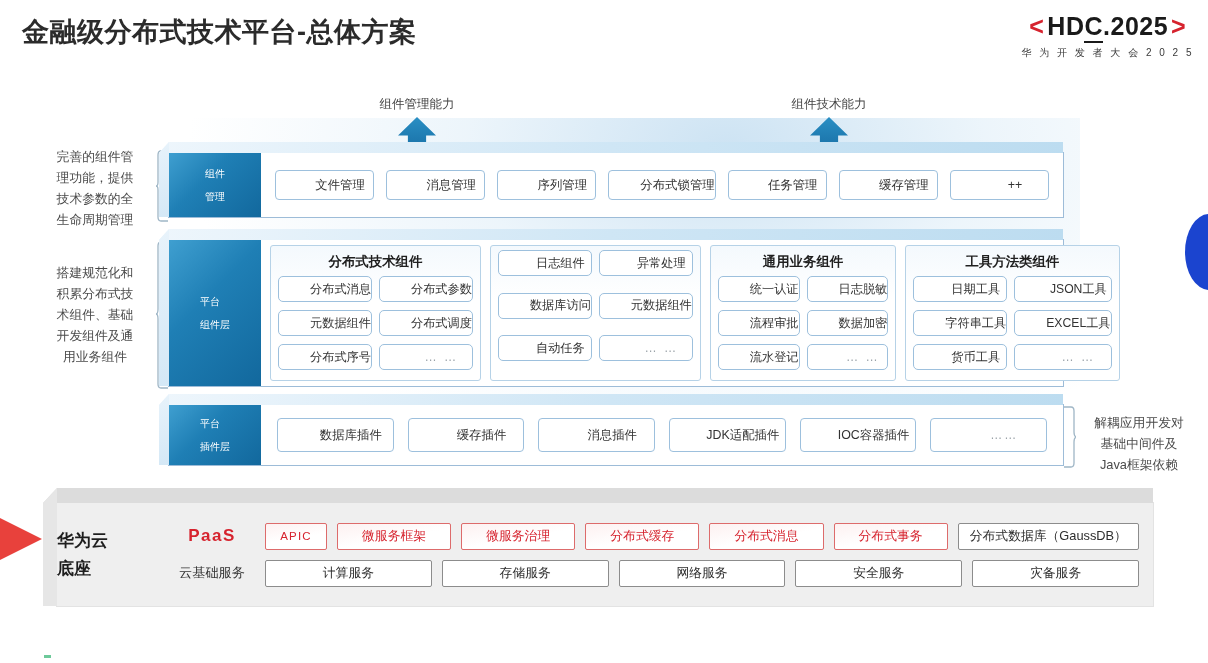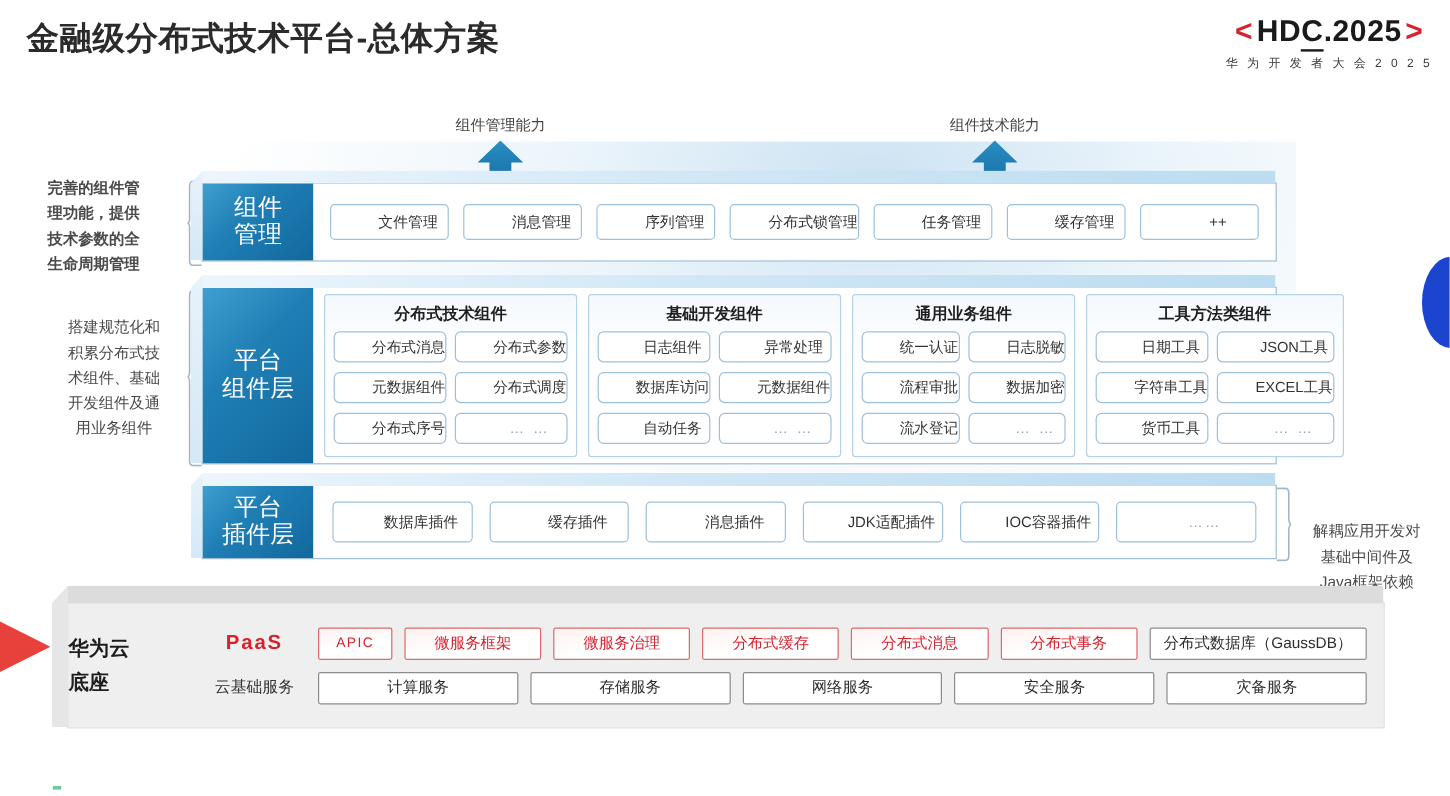--- a/index.html
+++ b/index.html
@@ -79,21 +79,21 @@
   }
   .panel::after {    
     content:""; position:absolute; left:-10px; top:-11px;
     width:10px; height:calc(100% + 11px);
     background: linear-gradient(160deg,#e8f3fb 0%, #d4e8f6 100%);
     clip-path: polygon(0 11px, 100% 0, 100% 100%, 0 100%);
   }
   .layer-label {
     flex:0 0 auto; display:flex; flex-direction:column;
     align-items:center; justify-content:center;
-    color:#fff; font-size:20px; line-height:23px; text-align:center;
+    color:#fff; font-size:10px; line-height:23px; 
     background: linear-gradient(135deg,#3f9fd0 0%,#1f7fb5 40%,#12689d 100%);
     position:relative; z-index:2;
   }
   .layer-body { flex:1; display:flex; align-items:center; position:relative; z-index:2; }
 
   
   .chip {
     border:1px solid #9dc0dd; border-radius:4px; background:#fff;
     font-size:12.4px; color:#333;
     display:flex; align-items:center; justify-content:center;
@@ -197,40 +197,40 @@
 
   <div class="cap" style="left:357px; top:96px; width:120px;">
     <div class="cap-label">组件管理能力</div>
     <div class="arrow-up"></div>
   </div>
   <div class="cap" style="left:769px; top:96px; width:120px;">
     <div class="cap-label">组件技术能力</div>
     <div class="arrow-up"></div>
   </div>
 
-  <div class="side-note" style="left:17px; top:146px; width:122px;font-weight:bold;">完善的组件管<br>理功能，提供<br>技术参数的全<br>生命周期管理</div>
+  <div class="side-note" style="left:34px; top:146px; width:122px;">完善的组件管<br>理功能，提供<br>技术参数的全<br>生命周期管理</div>
   <div class="brace" style="left:156px; top:150px;">
     <svg width="14" height="72" viewBox="0 0 14 72">
       <path d="M12 1 H5 Q2 1 2 5 V32 Q2 36 0 36 Q2 36 2 40 V67 Q2 71 5 71 H12" fill="none" stroke="#9fb6c6" stroke-width="1.3"></path>
     </svg>
   </div>
 
   <div class="side-note" style="left:34px; top:262px; width:122px;">搭建规范化和<br>积累分布式技<br>术组件、基础<br>开发组件及通<br>用业务组件</div>
   <div class="brace" style="left:156px; top:241px;">
     <svg width="14" height="148" viewBox="0 0 14 148">
       <path d="M12 1 H5 Q2 1 2 5 V68 Q2 73 0 73 Q2 73 2 78 V143 Q2 147 5 147 H12" fill="none" stroke="#9fb6c6" stroke-width="1.3"></path>
     </svg>
   </div>
 
   <div class="brace" style="left:1062px; top:406px;">
     <svg width="14" height="62" viewBox="0 0 14 62">
       <path d="M2 1 H9 Q12 1 12 5 V26 Q12 30 14 31 Q12 32 12 36 V57 Q12 61 9 61 H2" fill="none" stroke="#9fb6c6" stroke-width="1.3"></path>
     </svg>
   </div>
-  <div class="side-note" style="left:1076px; top:412px; width:126px;margin-top:20px;">解耦应用开发对<br>基础中间件及<br>Java框架依赖</div>
+  <div class="side-note" style="left:1076px; top:412px; width:126px;">解耦应用开发对<br>基础中间件及<br>Java框架依赖</div>
 
   <div class="panel" id="row-mgmt">
     <div class="layer-label">组件<br>管理</div>
     <div class="layer-body">
       <div class="chip">文件管理</div>
       <div class="chip">消息管理</div>
       <div class="chip">序列管理</div>
       <div class="chip">分布式锁管理</div>
       <div class="chip">任务管理</div>
       <div class="chip">缓存管理</div>
@@ -248,21 +248,20 @@
           <div class="chip">分布式消息</div>
           <div class="chip">分布式参数</div>
           <div class="chip">元数据组件</div>
           <div class="chip">分布式调度</div>
           <div class="chip">分布式序号</div>
           <div class="chip dots">… …</div>
         </div>
       </div>
 
       <div class="group">
-        <div class="group-title">基础开发组件</div>
         <div class="group-grid">
           <div class="chip">日志组件</div>
           <div class="chip">异常处理</div>
           <div class="chip">数据库访问</div>
           <div class="chip">元数据组件</div>
           <div class="chip">自动任务</div>
           <div class="chip dots">… …</div>
         </div>
       </div>
 

